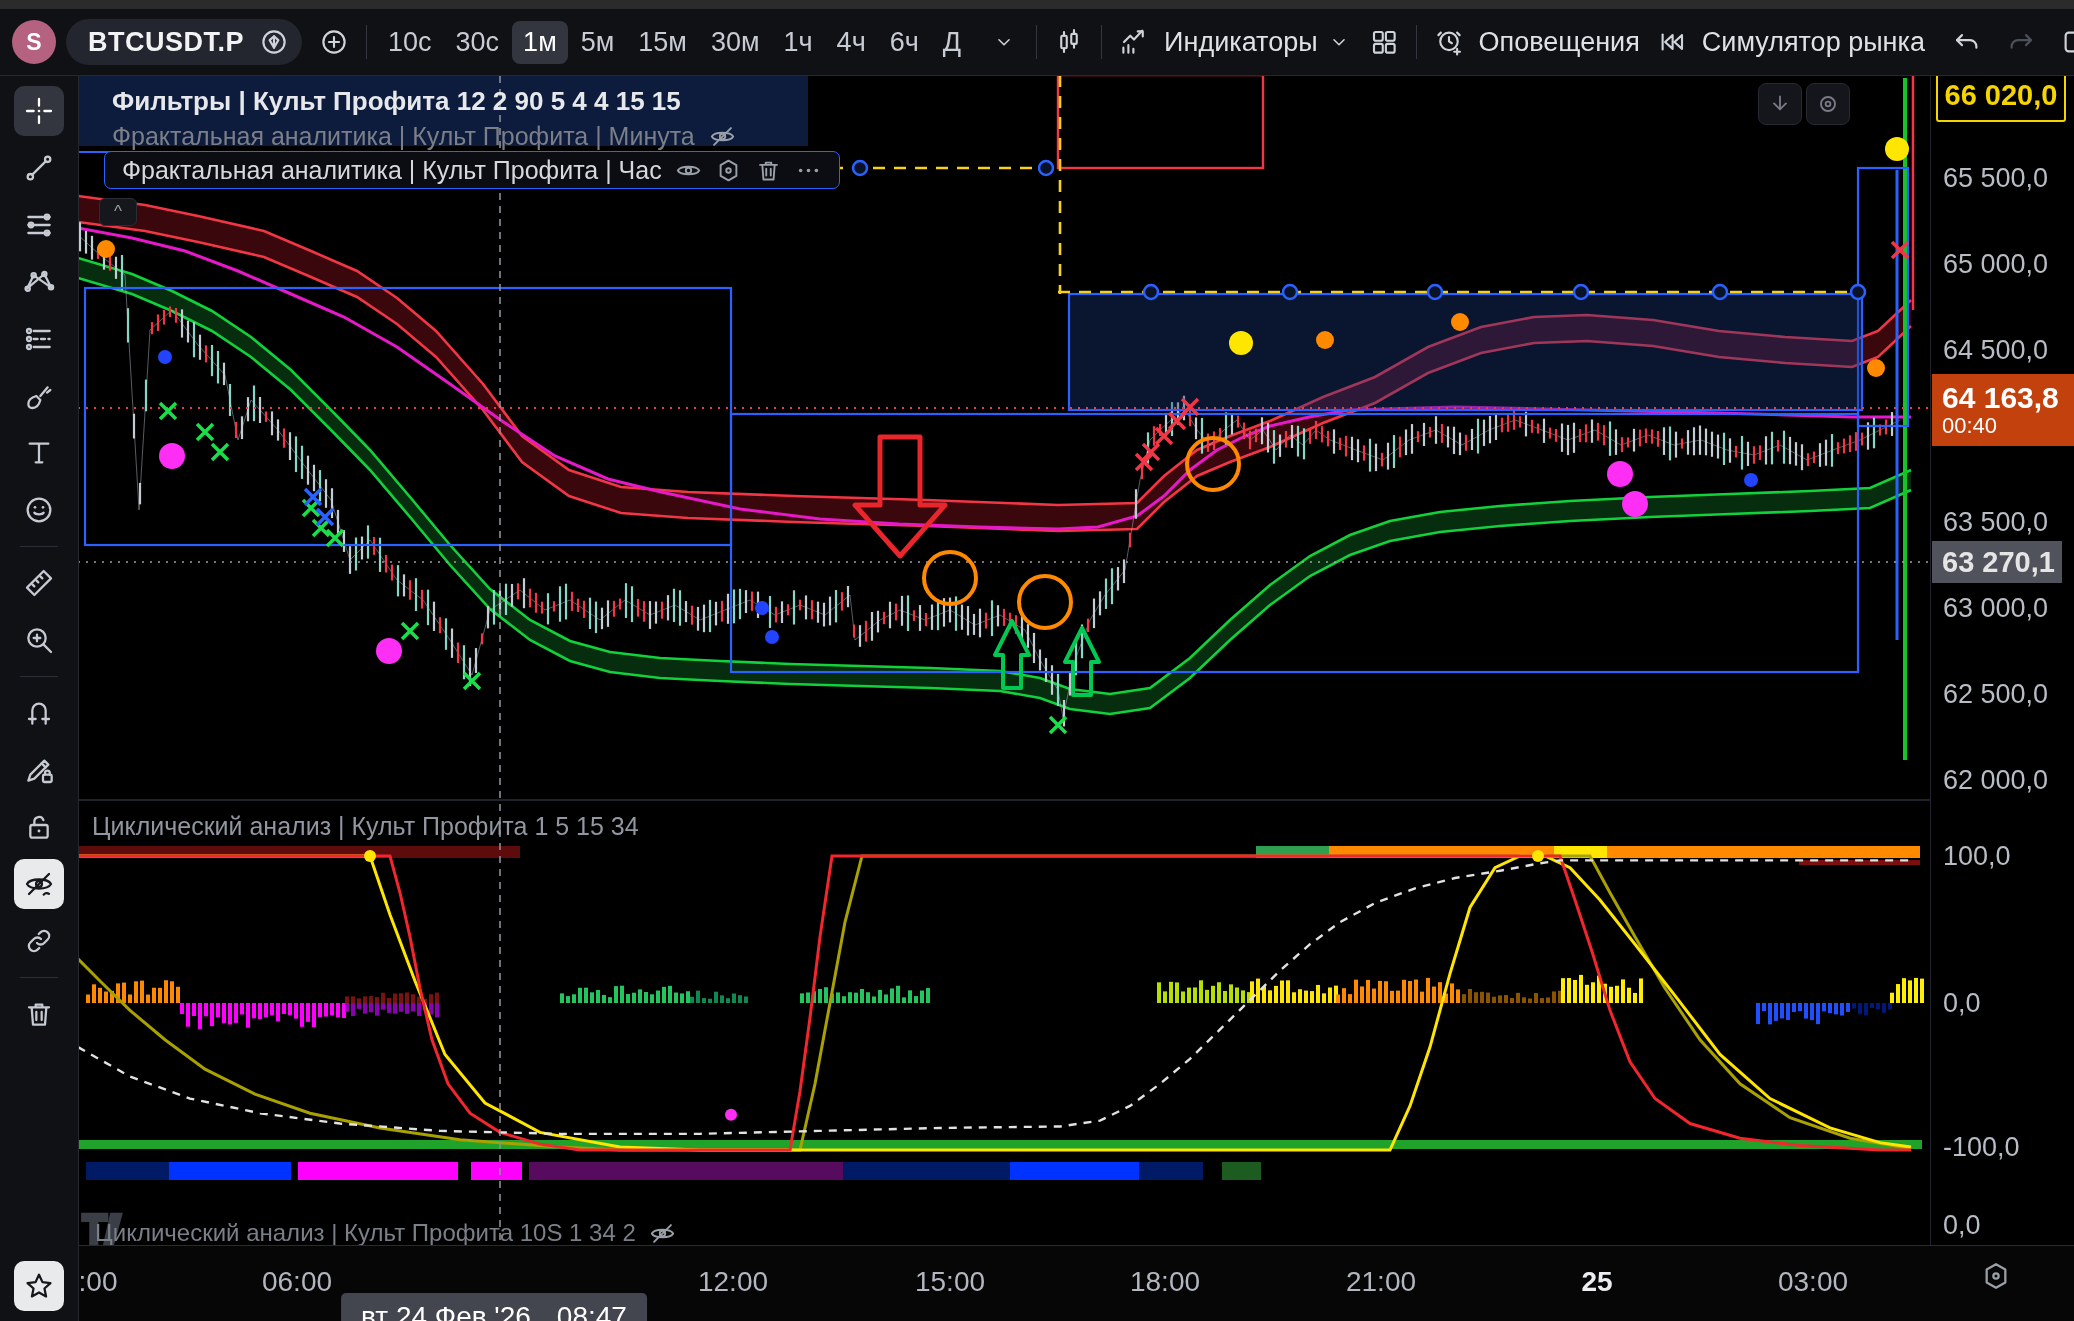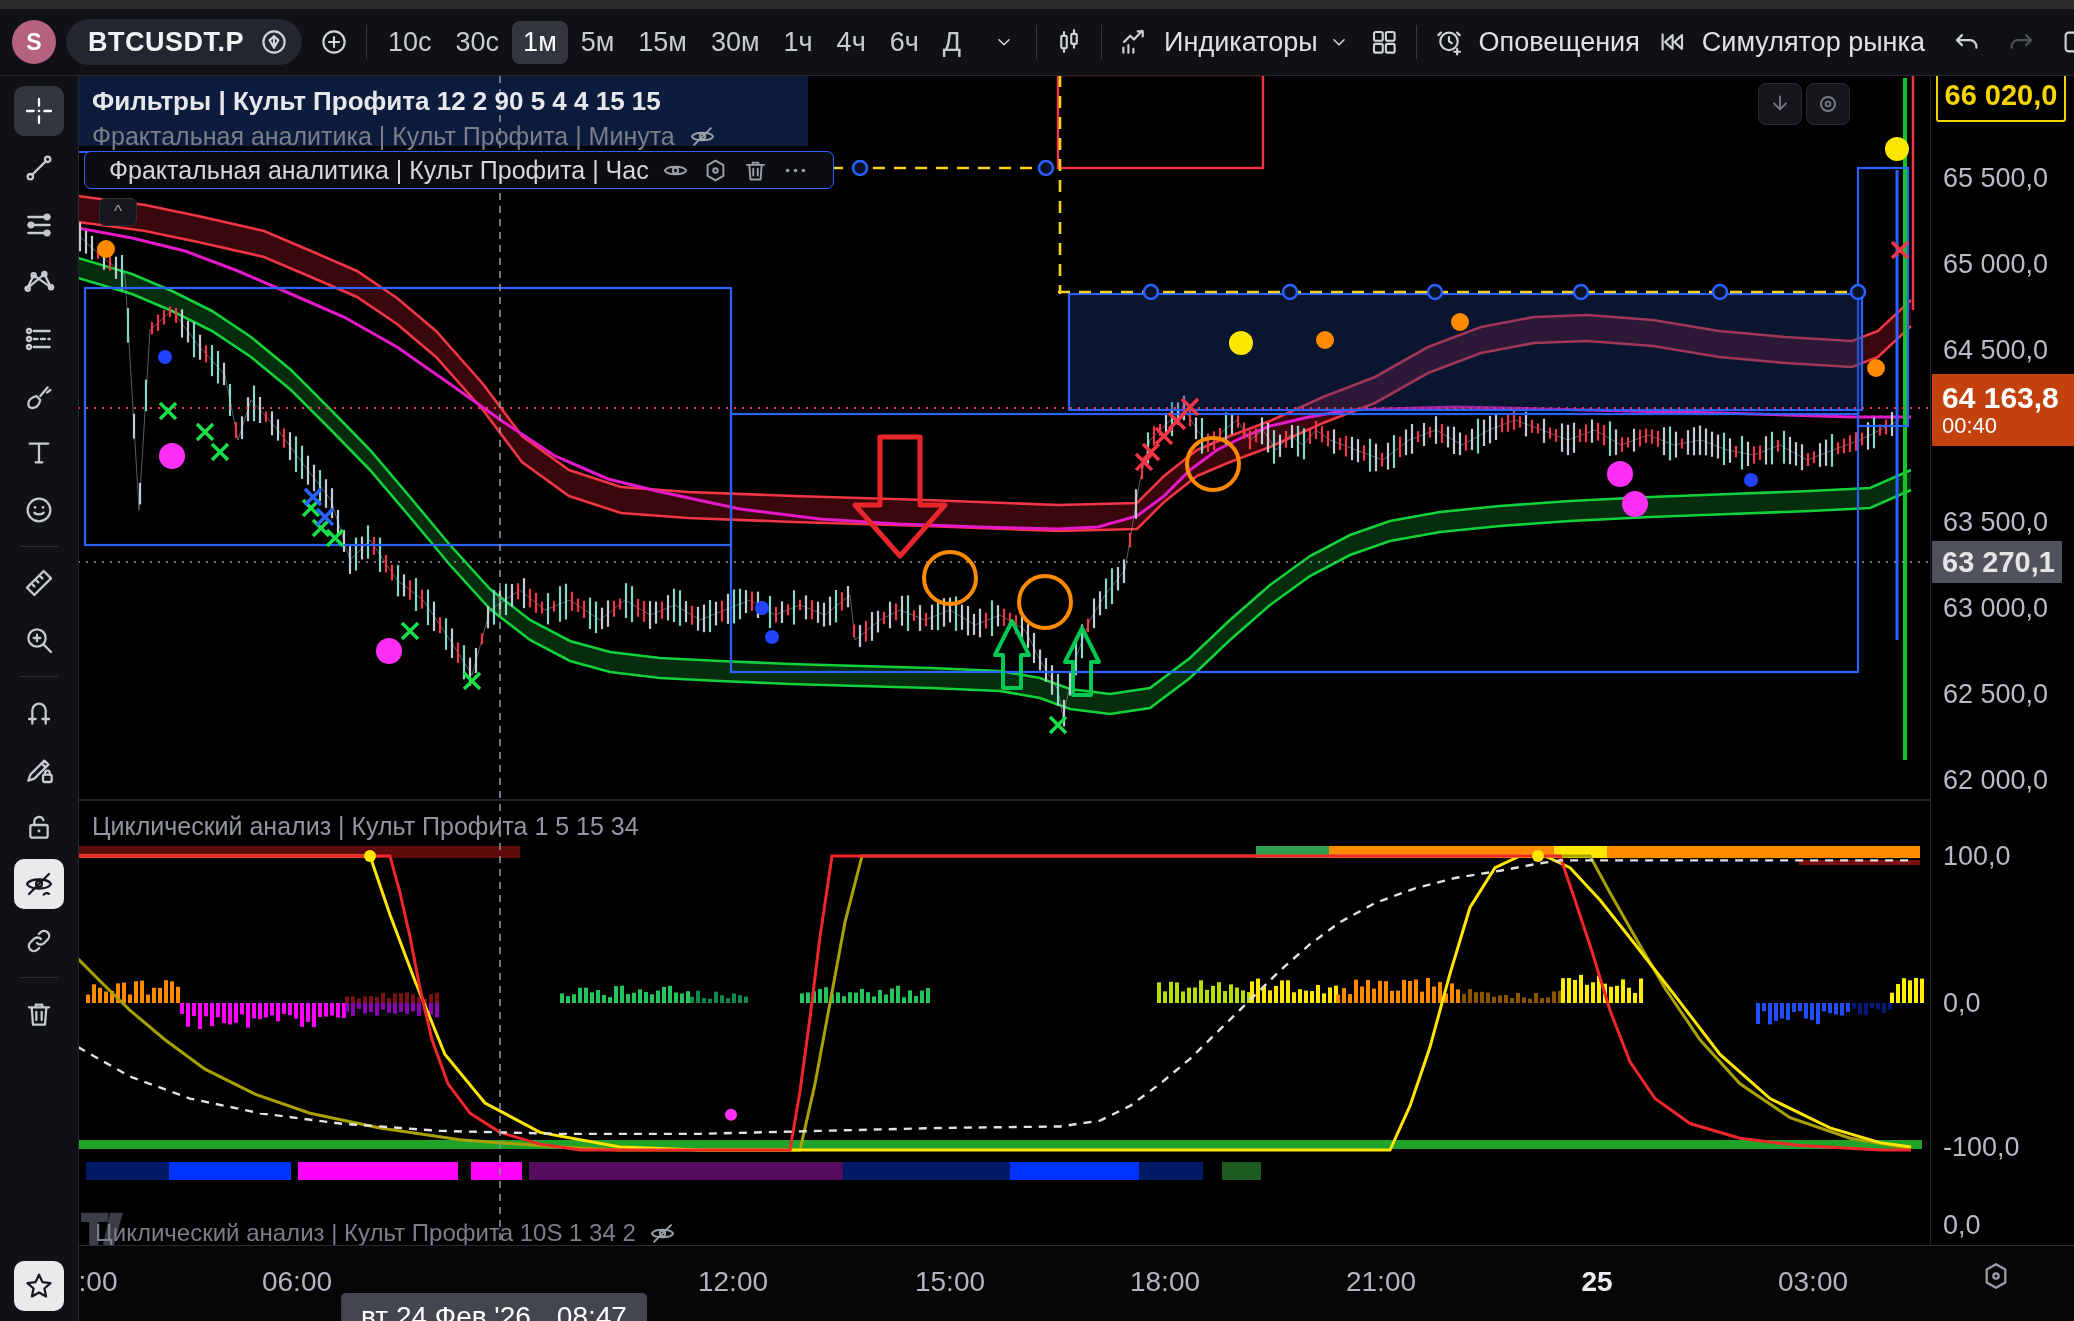--- a/index.html
+++ b/index.html
@@ -27,25 +27,25 @@
   #tools{position:absolute;left:0;top:10px;width:78px;display:flex;flex-direction:column;align-items:center;gap:7px;}
   .tool{width:50px;height:50px;border-radius:10px;display:flex;align-items:center;justify-content:center;color:#c6cad2;}
   .tool svg{width:32px;height:32px;}
   .tool.active{background:#33363f;color:#fff;}
   .tool.lite{background:#e9eaec;color:#15171c;}
   .sb-div{width:38px;height:1px;background:#2b2e36;margin:4px 0;}
   #fav-tool{position:absolute;left:14px;bottom:10px;}
   
   #chart-svg{position:absolute;left:0;top:0;z-index:1;}
   
-  .lg{z-index:3;white-space:nowrap;}
+  .lg{z-index:3;white-space:nowrap;margin-left:20px;}
   #lg1{left:92px;top:86px;font-size:26px;color:#e6e8eb;font-weight:bold;}
   #lg2{left:92px;top:122px;font-size:25px;color:#7b7f88;display:flex;align-items:center;gap:14px;}
   #lg3{left:84px;top:151px;height:36px;display:flex;align-items:center;gap:13px;background:#0c0d12;border:1px solid #2962ff;
-       border-radius:7px;padding:0 24px;font-size:25px;color:#d6d8dd;}
+       border-radius:7px;padding:0 17px;font-size:25px;color:#d6d8dd;}
   .lg-ic{display:flex;align-items:center;color:#9aa0a8;}
   .lg-ic svg{width:27px;height:27px;}
   #collapse-btn{left:99px;top:198px;width:36px;height:26px;background:#15171c;border:1px solid #2a2d35;border-radius:6px;
        color:#9aa0a6;font-size:17px;display:flex;align-items:center;justify-content:center;z-index:3;}
   #pane2-label{left:92px;top:812px;font-size:25px;color:#9196a1;z-index:3;white-space:nowrap;}
   #pane2-bottom{left:95px;top:1219px;font-size:24px;color:#7b7f88;display:flex;align-items:center;gap:13px;z-index:3;white-space:nowrap;}
   #tv-logo{left:80px;top:1211px;z-index:2;color:#3a3e47;}
   .chart-btn{width:42px;height:40px;background:#14161b;border:1px solid #272a32;border-radius:8px;color:#787b86;
        display:flex;align-items:center;justify-content:center;z-index:3;}
   .chart-btn svg{width:26px;height:26px;}

